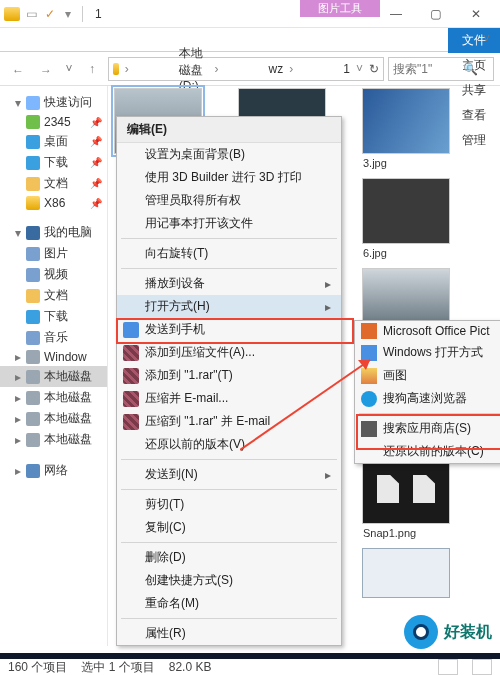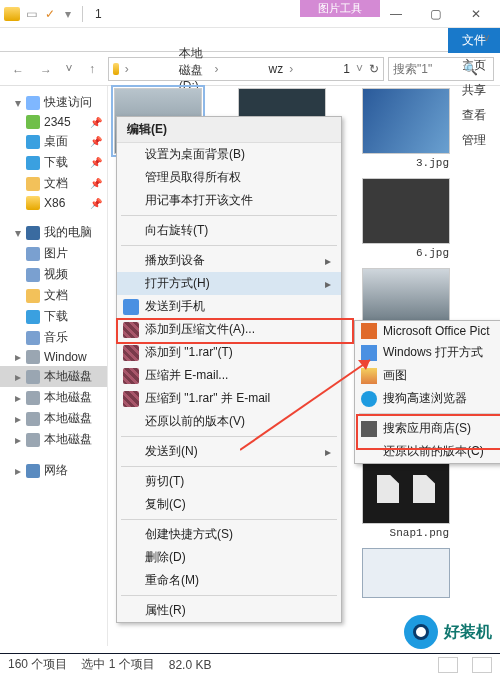--- a/index.html
+++ b/index.html
@@ -47,38 +47,38 @@
 .nav .ico.pic { background: #7aa0d0; }
 .nav .ico.mus { background: #7aa0d0; }
 .nav .ico.drv { background: #9aa6b2; }
 .nav .ico.net { background: #5a8bc0; }
 .nav .item .pin { color: #888; font-size: 10px; margin-left: auto; }
 .nav .gap { height: 10px; }
 
 .content { flex: 1; padding: 8px; position: relative; }
 .thumb { position: absolute; width: 88px; height: 66px; background: #8aa3b8; border: 1px solid #ccc; }
 .thumb.sel { outline: 2px solid #8db8e8; outline-offset: 1px; }
-.thumb .cap { position: absolute; bottom: -16px; left: 0; right: 0; text-align: right; font-size: 11px; color: #333; font-family: Liberation Mono, monospace; }
+.thumb .cap { position: absolute; bottom: -16px; left: 0; right: 0; text-align: left; font-size: 11px; color: #333; }
 
 .context-menu { position: absolute; background: #f6f6f6; border: 1px solid #b8b8b8; box-shadow: 2px 2px 4px rgba(0,0,0,.25); min-width: 226px; }
 .context-menu .mi { display: flex; align-items: center; padding: 3px 10px 3px 28px; color: #222; position: relative; white-space: nowrap; }
 .context-menu .mi:hover, .context-menu .mi.hover { background: #d8e6f2; }
 .context-menu .mi .mico { position: absolute; left: 6px; width: 16px; height: 16px; }
 .context-menu .mi .sub { margin-left: auto; color: #666; }
 .context-menu .sepline { height: 1px; background: #d4d4d4; margin: 3px 4px; }
 .context-menu .hdr { padding: 4px 10px; font-weight: bold; color: #222; background: #eee; border-bottom: 1px solid #ddd; }
 
 .menu1 { left: 116px; top: 116px; }
 .menu2 { left: 354px; top: 320px; min-width: 168px; }
 
 .redbox1 { position: absolute; left: 116px; top: 318px; width: 238px; height: 26px; border: 2px solid #e43; pointer-events: none; }
 .redbox2 { position: absolute; left: 356px; top: 414px; width: 158px; height: 36px; border: 2px solid #e43; pointer-events: none; }
 .arrow { position: absolute; left: 240px; top: 350px; width: 140px; height: 110px; pointer-events: none; }
 
-.status { position: absolute; bottom: 0; left: 0; right: 0; height: 22px; border-top: 1px solid #0f172a; display: flex; align-items: center; padding: 0 8px; gap: 14px; color: #444; background: #fff; }
+.status { position: absolute; bottom: 0; left: 0; right: 0; height: 22px; border-top: 6px solid #0f172a; display: flex; align-items: center; padding: 0 8px; gap: 14px; color: #444; background: #fff; }
 .status .spacer { flex: 1; }
 .status .viewbtn { width: 20px; height: 16px; border: 1px solid #ccc; }
 
 .logo { position: absolute; right: 8px; bottom: 26px; display: flex; align-items: center; gap: 6px; }
 .logo .circ { width: 34px; height: 34px; border-radius: 50%; background: #1e9be0; display: flex; align-items: center; justify-content: center; }
 .logo .circ .inner { width: 16px; height: 16px; border-radius: 50%; background: #fff; border: 3px solid #0a3b6b; }
 .logo .txt { color: #0f766e; font-weight: bold; font-size: 16px; }
 
 .winrar { background: repeating-linear-gradient(45deg,#7a3a4a 0 3px,#a8566a 3px 6px); border-radius: 2px; }
 .micon-off { background: #e06a2a; }
@@ -265,20 +265,23 @@
     <div class="thumb" style="left:254px;top:462px;height:50px;background:#e8eef4;border:1px solid #9ab"></div>
   </div>
 </div>
 
 <div class="context-menu menu1">
   <div class="hdr">编辑(E)</div>
   <div class="mi">
       <span>设置为桌面背景(B)</span>
     </div>
   <div class="mi">
+      <span>使用 3D Builder 进行 3D 打印</span>
+    </div>
+  <div class="mi">
       <span>管理员取得所有权</span>
     </div>
   <div class="mi">
       <span>用记事本打开该文件</span>
     </div>
   <div class="sepline"></div>
   <div class="mi">
       <span>向右旋转(T)</span>
     </div>
   <div class="sepline"></div>
@@ -320,24 +323,24 @@
     </div>
   <div class="sepline"></div>
   <div class="mi">
       <span>剪切(T)</span>
     </div>
   <div class="mi">
       <span>复制(C)</span>
     </div>
   <div class="sepline"></div>
   <div class="mi">
+      <span>删除(D)</span>
+    </div>
+  <div class="mi">
       <span>创建快捷方式(S)</span>
-    </div>
-  <div class="mi">
-      <span>删除(D)</span>
     </div>
   <div class="mi">
       <span>重命名(M)</span>
     </div>
   <div class="sepline"></div>
   <div class="mi">
       <span>属性(R)</span>
     </div>
 </div>
 

